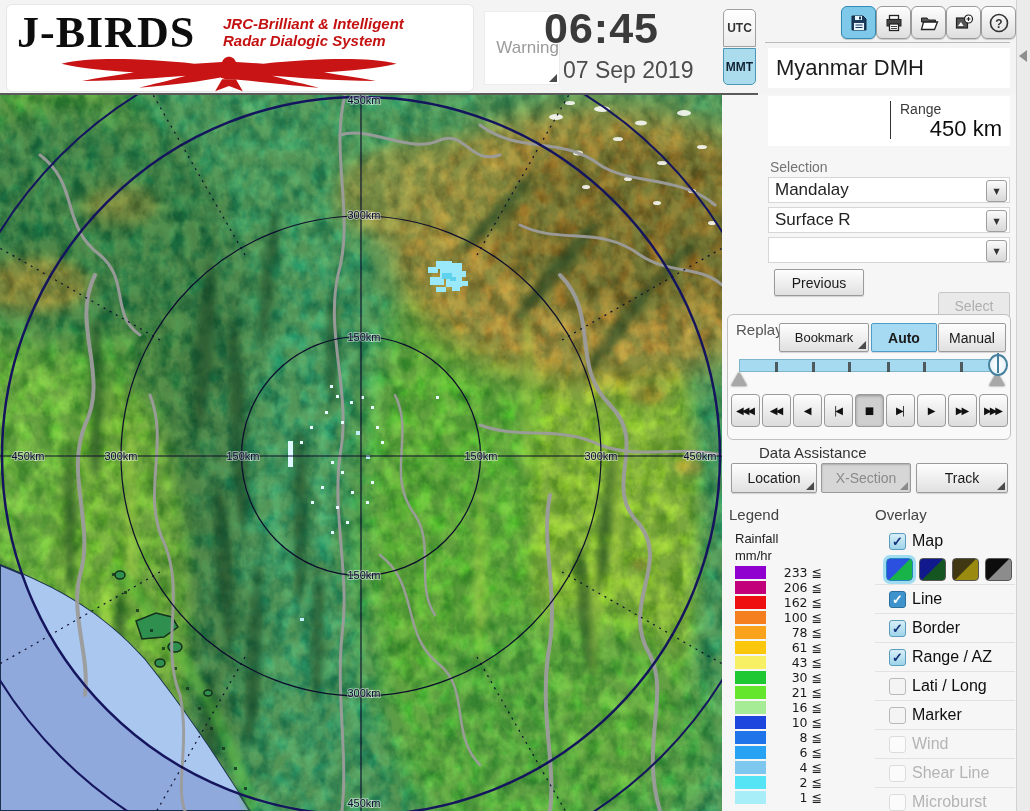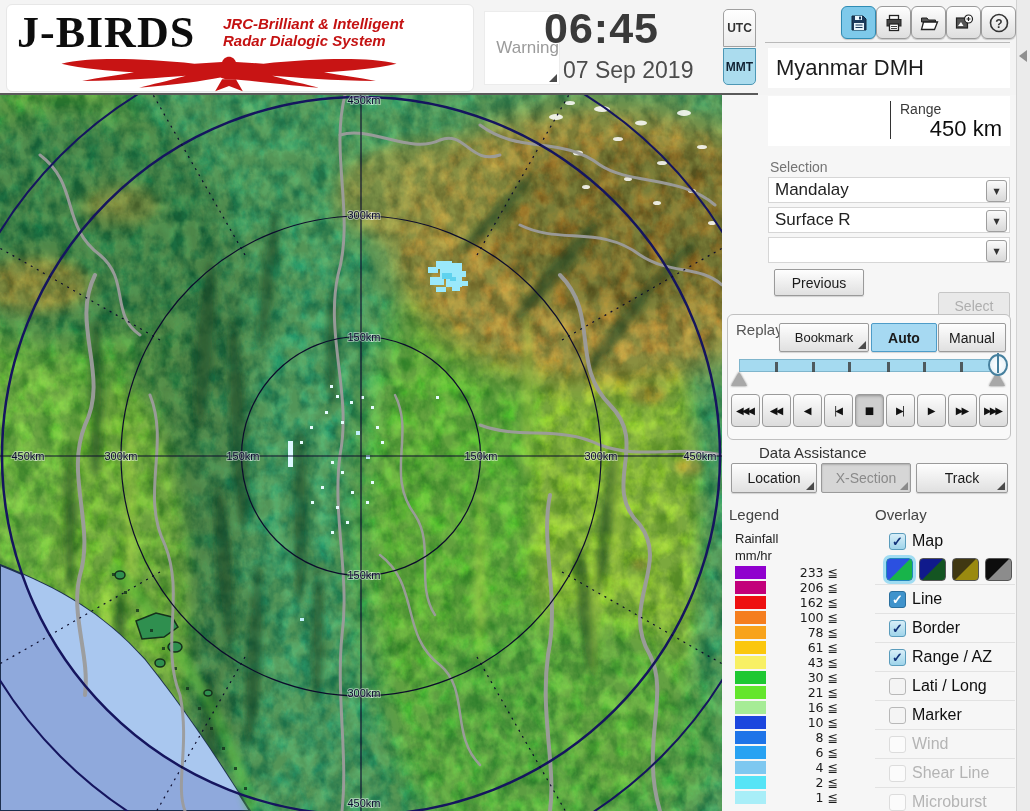--- a/index.html
+++ b/index.html
@@ -85,21 +85,21 @@
   #location-btn{left:731px;top:463px;width:86px;height:30px;}
   #xsection-btn{left:821px;top:463px;width:90px;height:30px;}
   #track-btn{left:916px;top:463px;width:92px;height:30px;}
   #legend-label{position:absolute;left:729px;top:506px;font-size:15px;color:#444;}
   #overlay-label{position:absolute;left:875px;top:506px;font-size:15px;color:#444;}
   #legend-unit{position:absolute;left:735px;top:530px;font-size:13px;line-height:17px;color:#222;}
   #legend-scale{position:absolute;left:735px;top:565px;}
   .legend-row{display:flex;align-items:center;height:15px;}
   .legend-swatch{width:31px;height:13px;}
   .legend-val{width:56px;text-align:right;font-size:12.5px;color:#1a1a1a;
-              font-family:"DejaVu Sans",sans-serif;padding-left:16px;}
+              font-family:"DejaVu Sans",sans-serif;}
   #overlay-list{position:absolute;left:875px;top:527px;width:140px;}
   .ov-row{display:flex;align-items:center;height:28px;}
   .ov-row.sep{border-top:1px solid #e2e2e2;}
   .cb{width:17px;height:17px;border-radius:3px;margin:0 6px 0 14px;box-sizing:border-box;
       display:flex;align-items:center;justify-content:center;font-size:13px;font-weight:bold;
       background:#f4f4f4;border:1px solid #b8b8b8;color:#13337a;}
   .cb.checked{background:linear-gradient(#d8eef8,#9fd4ea);border-color:#5a9cbc;}
   .cb.dark{background:#3f93cc;border-color:#2a6f9e;color:#fff;}
   .cb.disabled{background:#fbfbfb;border-color:#dcdcdc;}
   .ov-label{font-size:16px;color:#0f0f0f;}

